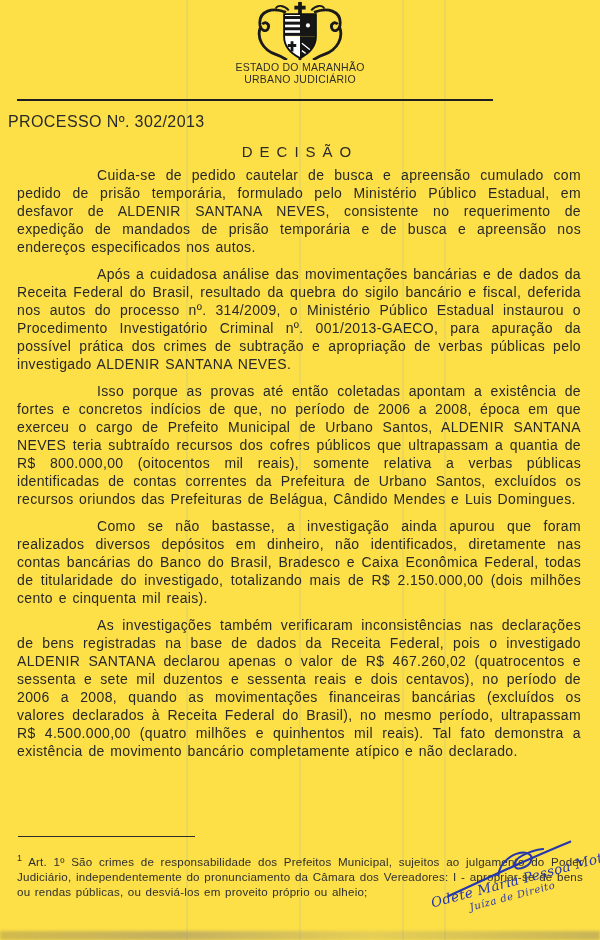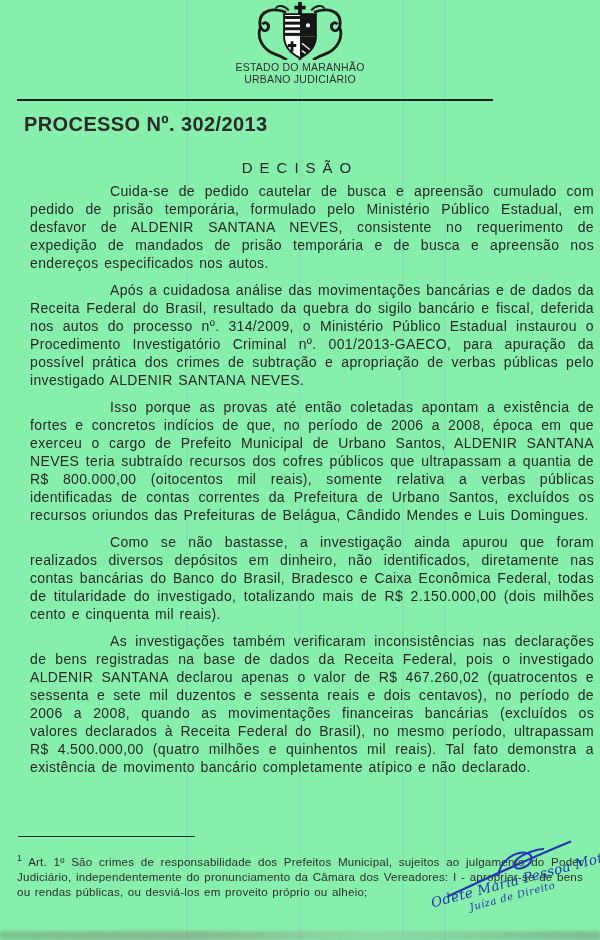--- a/index.html
+++ b/index.html
@@ -3,47 +3,47 @@
 <meta charset="utf-8">
 <style>
   html,body{margin:0;padding:0;}
   body{
     width:600px;height:940px;
     font-family:"Liberation Sans", sans-serif;
     background:#e8e8e8;
   }
   .page{
     position:relative;width:600px;height:940px;
-    background:#86efac;overflow:hidden;color:#262626;
+    background:#fde047;overflow:hidden;color:#262626;
   }
   
   .vline{position:absolute;top:0;bottom:0;width:2px;background:rgba(130,160,205,.14);}
   .vline.a{left:186px;}
   .vline.b{left:299px;}
   .vline.c{left:402px;}
   .vline.d{left:444px;}
   .bottom-smudge{
     position:absolute;left:0;right:0;bottom:0;height:9px;
     background:linear-gradient(90deg,rgba(110,100,95,.30),rgba(140,130,120,.50) 30%,rgba(150,145,140,.22) 62%,rgba(120,115,110,.40));
     filter:blur(1.5px);
   }
   
   .header{position:absolute;top:2px;left:0;right:0;text-align:center;}
   .crest{display:block;margin:0 auto 2px auto;}
   .hline{font-size:10.5px;line-height:11.5px;letter-spacing:.25px;color:#2d2d2d;font-weight:500;}
   .rule{position:absolute;top:99px;left:17px;width:476px;border-top:2.4px solid #1f1f1f;}
   
-  .process{position:absolute;top:113px;left:24px;font-size:20px;letter-spacing:.4px;color:#2a2a2a;font-weight:bold;}
+  .process{position:absolute;top:113px;left:8px;font-size:16px;letter-spacing:.4px;color:#2a2a2a;}
   .title{position:absolute;top:143px;left:0;right:0;text-align:center;
-         font-size:15px;letter-spacing:7px;color:#2a2a2a;margin-top:16px;}
+         font-size:15px;letter-spacing:7px;color:#2a2a2a;}
   
   .bodytext{
-    position:absolute;top:182px;left:17px;width:564px;
+    position:absolute;top:166px;left:17px;width:564px;
     font-size:14px;line-height:18px;text-align:justify;
-    letter-spacing:.35px;word-spacing:1.4px;color:#282828;margin-left:13px;
+    letter-spacing:.35px;word-spacing:1.4px;color:#282828;
   }
   .bodytext p{margin:0 0 9px 0;text-indent:80px;}
   .emph{font-weight:700;text-decoration:underline;text-underline-offset:2px;color:#1c1c1c;}
   sup{font-size:9px;line-height:0;}
   
   .footnote-divider{position:absolute;top:836px;left:18px;width:177px;border-top:1.7px solid #2c2c2c;}
   .footnote{
     position:absolute;top:842px;left:17px;width:566px;
     font-size:11.6px;line-height:15px;text-align:justify;
     letter-spacing:.2px;word-spacing:1px;color:#2e2e2e;

